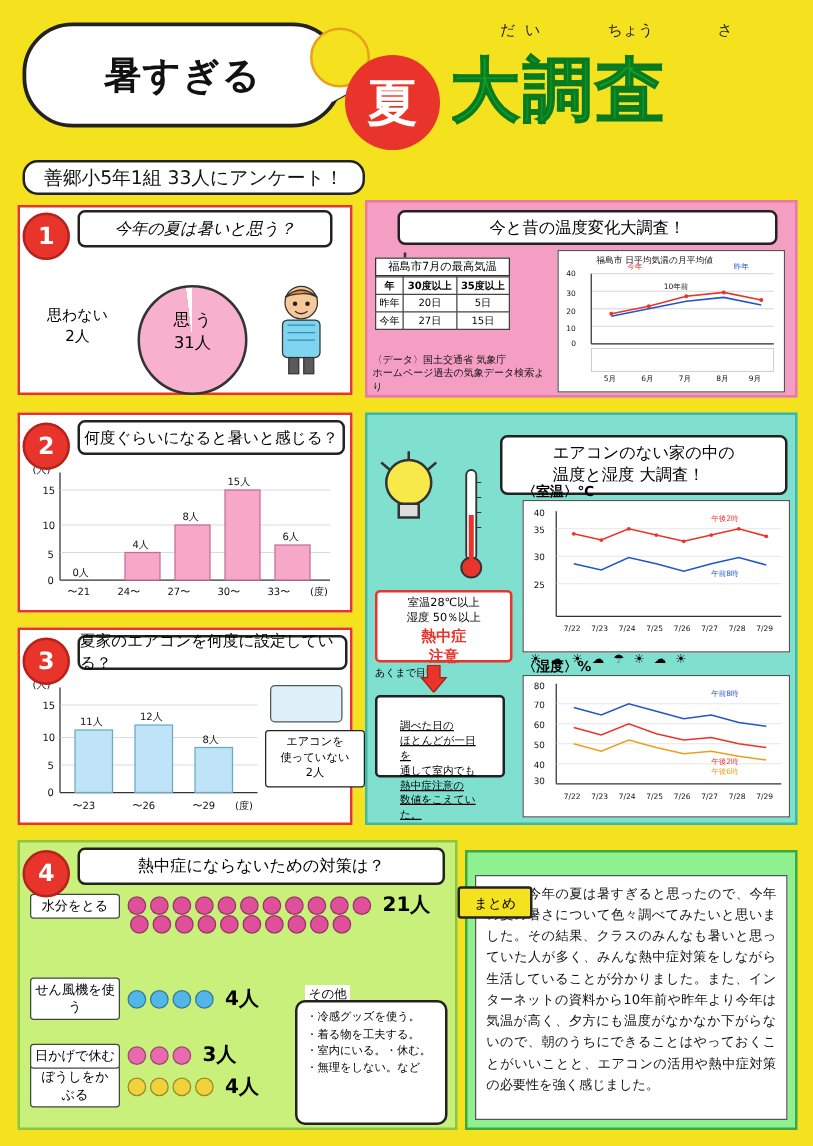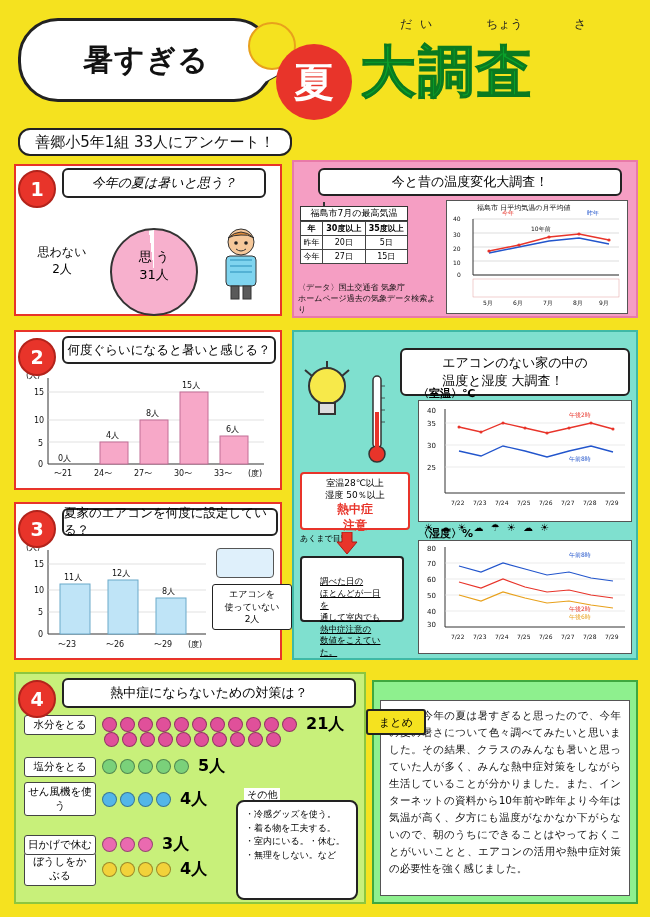--- a/index.html
+++ b/index.html
@@ -511,29 +511,20 @@
     <div class="dot" style="background:#e0509a"></div>
       <div class="dot" style="background:#e0509a"></div>
     <div class="dot" style="background:#e0509a"></div>
       <div class="dot" style="background:#e0509a"></div>
     <div class="dot" style="background:#e0509a"></div>
       <div class="dot" style="background:#e0509a"></div>
     <div class="dot" style="background:#e0509a"></div>
       <div class="dot" style="background:#e0509a"></div>
   </div>
 
-  <div class="dots-row" style="left:24px;top:756px;">
-    <div class="row-label">塩分をとる</div>
-    <div class="dot" style="background:#7ad17a"></div>
-      <div class="dot" style="background:#7ad17a"></div>
-    <div class="dot" style="background:#7ad17a"></div>
-      <div class="dot" style="background:#7ad17a"></div>
-    <div class="dot" style="background:#7ad17a"></div>
-    <div class="row-count">5人</div>
-  </div>
 
   <div class="dots-row" style="left:24px;top:782px;">
     <div class="row-label">せん風機を使う</div>
     <div class="dot" style="background:#53b6e8"></div>
       <div class="dot" style="background:#53b6e8"></div>
     <div class="dot" style="background:#53b6e8"></div>
       <div class="dot" style="background:#53b6e8"></div>
     <div class="row-count">4人</div>
   </div>
 

